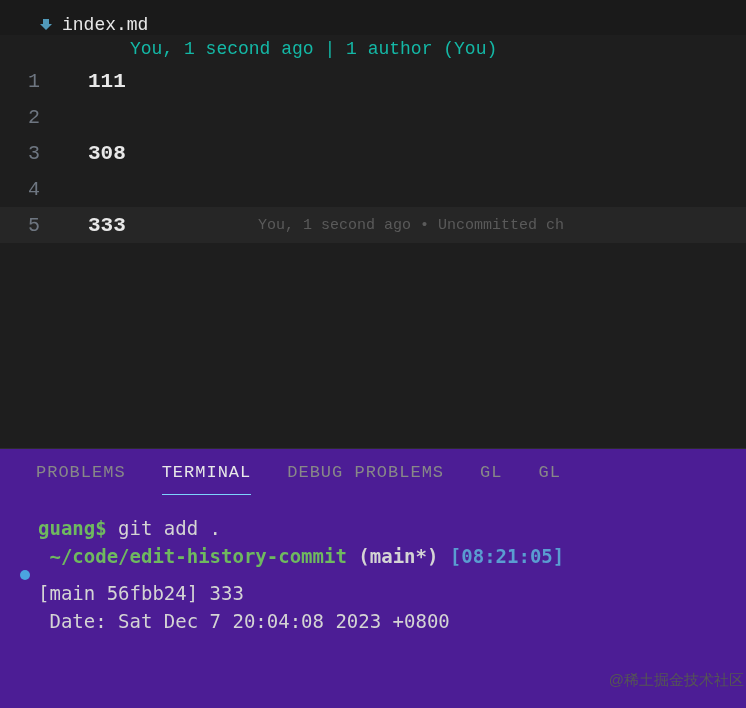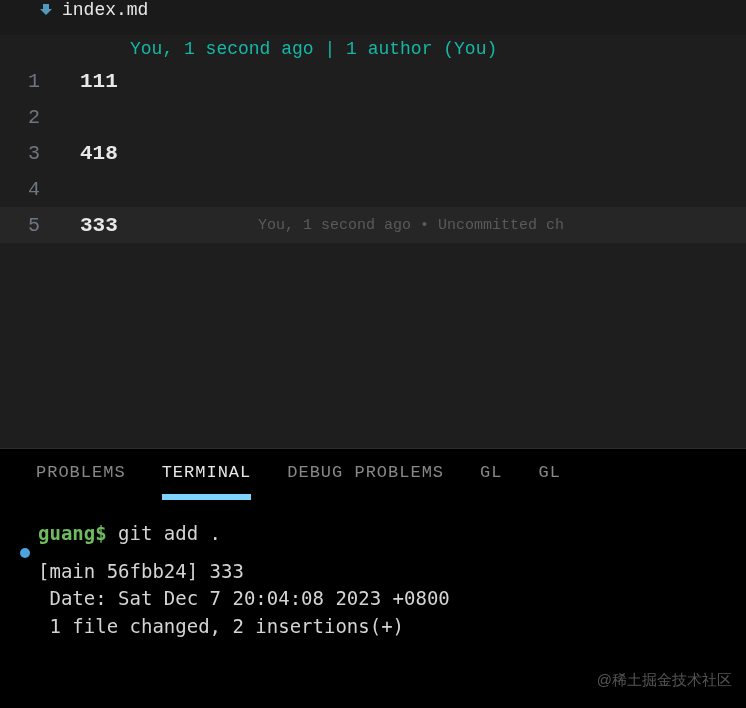--- a/index.html
+++ b/index.html
@@ -17,21 +17,21 @@
       position: relative;
     }
     .editor-area {
       height: 448px;
       background: #1e1e1e;
       overflow: hidden;
     }
     .tab-bar {
       height: 35px;
       display: flex;
-      align-items: flex-start;
+      align-items: flex-end;
       padding-left: 38px;
       background: #1a1a1a;
     }
     .tab {
       display: flex;
       align-items: center;
       gap: 8px;
       color: #e8e8e8;
       font-size: 18px;
     }
@@ -59,51 +59,52 @@
     .line-number {
       width: 80px;
       text-align: right;
       color: #6e7681;
       padding-right: 40px;
       font-size: 20px;
     }
     .line-content {
       color: #e8e8e8;
       font-weight: 600;
+      margin-left: 8px;
     }
     .inline-blame {
       position: absolute;
       left: 258px;
       color: #5a5a5a;
       font-size: 15px;
       white-space: nowrap;
     }
     .line-highlight {
       background: rgba(60, 60, 60, 0.3);
     }
     .panel {
       border-top: 1px solid #2d2d2d;
       height: 260px;
-      background: #000000;
+      background: #4c1d95;
     }
     .panel-tabs {
       display: flex;
       gap: 36px;
       padding: 14px 36px 0 36px;
       font-size: 17px;
       letter-spacing: 1px;
     }
     .panel-tab {
       color: #888;
       cursor: pointer;
       padding-bottom: 12px;
     }
     .panel-tab.active {
       color: #e8e8e8;
-      border-bottom: 6px solid #7dd3fc;
+      border-bottom: 1px solid #7dd3fc;
     }
     .terminal-content {
       padding: 20px 20px 0 20px;
       font-size: 19px;
       line-height: 1.45;
       font-family: Menlo, Monaco, monospace;
     }
     .term-line {
       white-space: pre;
       display: flex;
@@ -124,21 +125,21 @@
       margin-right: 8px;
       flex-shrink: 0;
     }
     .bullet-spacer {
       width: 18px;
       display: inline-block;
       flex-shrink: 0;
     }
     .watermark {
       position: absolute;
-      right: 14px;
+      right: 2px;
       bottom: 18px;
       color: #555;
       font-size: 15px;
       font-family: sans-serif;
     }
   </style>
 </head>
 <body>
 
 <div class="editor-area">
@@ -155,21 +156,21 @@
     <div class="code-line">
       <span class="line-number">1</span>
       <span class="line-content">111</span>
     </div>
     <div class="code-line">
       <span class="line-number">2</span>
       <span class="line-content"></span>
     </div>
     <div class="code-line">
       <span class="line-number">3</span>
-      <span class="line-content">418</span>
+      <span class="line-content">308</span>
     </div>
     <div class="code-line">
       <span class="line-number">4</span>
       <span class="line-content"></span>
     </div>
     <div class="code-line line-highlight">
       <span class="line-number">5</span>
       <span class="line-content">333</span>
       <span class="inline-blame">You, 1 second ago • Uncommitted ch</span>
     </div>
@@ -183,30 +184,30 @@
     <div class="panel-tab">DEBUG PROBLEMS</div>
     <div class="panel-tab">GL</div>
     <div class="panel-tab">GL</div>
   </div>
   <div class="terminal-content">
     <div class="term-line">
       <span class="bullet-spacer"></span>
       <span><span class="prompt-user">guang</span><span class="prompt-user">$ </span><span class="term-cmd">git add .</span></span>
     </div>
     <div class="term-line">
+      <span class="bullet-spacer"></span>
+      <span> <span class="prompt-path">~/code/edit-history-commit</span><span class="prompt-branch"> (main*) </span><span class="prompt-time">[08:21:05]</span></span>
+    </div>
+    <div class="term-line">
       <span class="bullet"></span>
     </div>
     <div class="term-line">
       <span class="bullet-spacer"></span>
       <span class="term-output">[main 56fbb24] 333</span>
     </div>
     <div class="term-line">
       <span class="bullet-spacer"></span>
       <span class="term-output"> Date: Sat Dec 7 20:04:08 2023 +0800</span>
     </div>
-    <div class="term-line">
-      <span class="bullet-spacer"></span>
-      <span class="term-output"> 1 file changed, 2 insertions(+)</span>
-    </div>
   </div>
 </div>
 
 <div class="watermark">@稀土掘金技术社区</div>
 
 </body></html>

